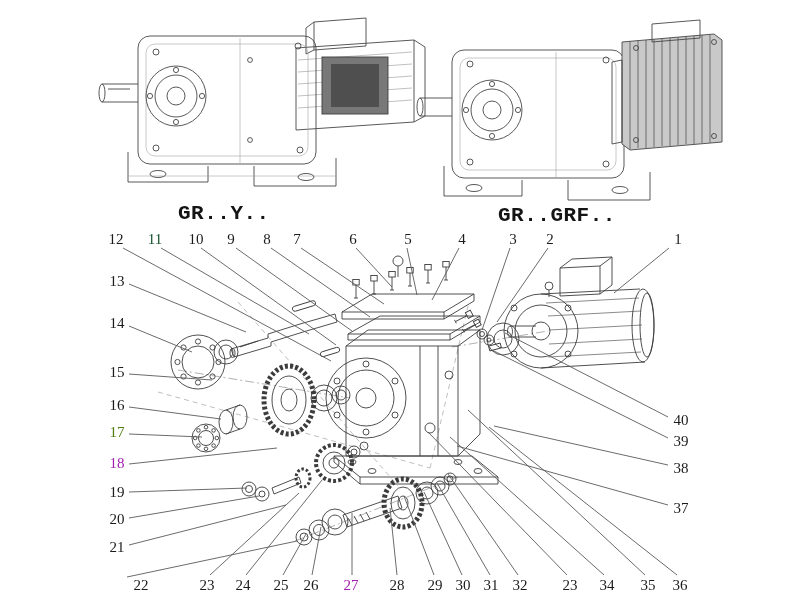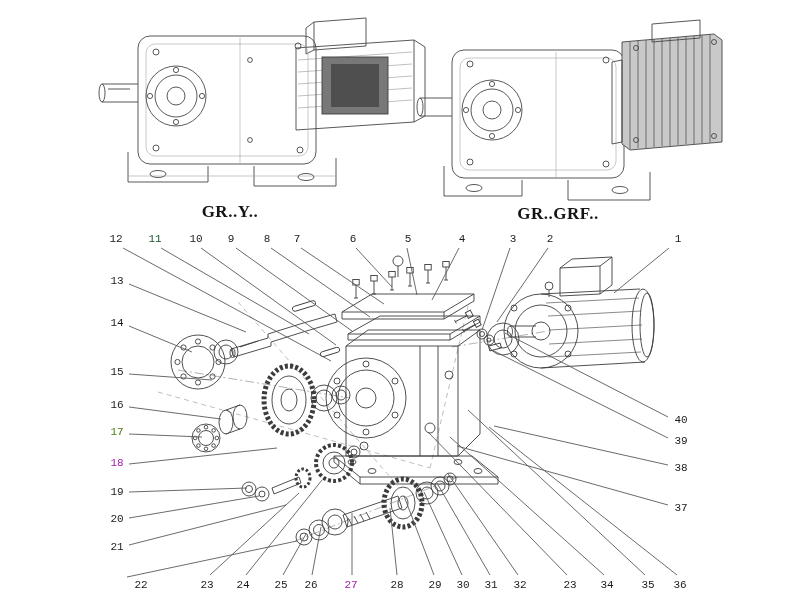--- a/index.html
+++ b/index.html
@@ -8,27 +8,27 @@
     background:#ffffff;
     font-family:"DejaVu Serif", serif;
   }
   svg.layer{position:absolute;left:0;top:0}
   #static-art{z-index:1}
   #leaders{z-index:2}
   #leaders line{stroke:#5a5a5a;stroke-width:0.9}
   #callout-layer{position:absolute;left:0;top:0;width:800px;height:600px;z-index:3}
   .callout-num{
     position:absolute;transform:translate(-50%,-50%);
-    font-size:11px;color:#1b1b1b;line-height:1;
-    font-family:Liberation Mono, monospace;
+    font-size:15px;color:#1b1b1b;line-height:1;
+    font-family:Liberation Serif, serif;
   }
   .view-label{
-    position:absolute;text-align:center;font-weight:bold;font-size:17px;
+    position:absolute;font-weight:bold;font-size:21px;
     letter-spacing:0.5px;color:#141414;z-index:3;
-    font-family:Liberation Serif, serif;
+    font-family:Liberation Mono, monospace;
   }
 </style>
 </head>
 <body>
 
 <svg id="static-art" class="layer" width="800" height="600" viewBox="0 0 800 600">
   <defs>
     <g id="bolt" stroke="#3c3c3c" fill="none" stroke-width="0.9">
       <rect x="-3.2" y="-6.5" width="6.4" height="5.5"></rect>
       <line x1="0" y1="-1" x2="0" y2="12"></line>

